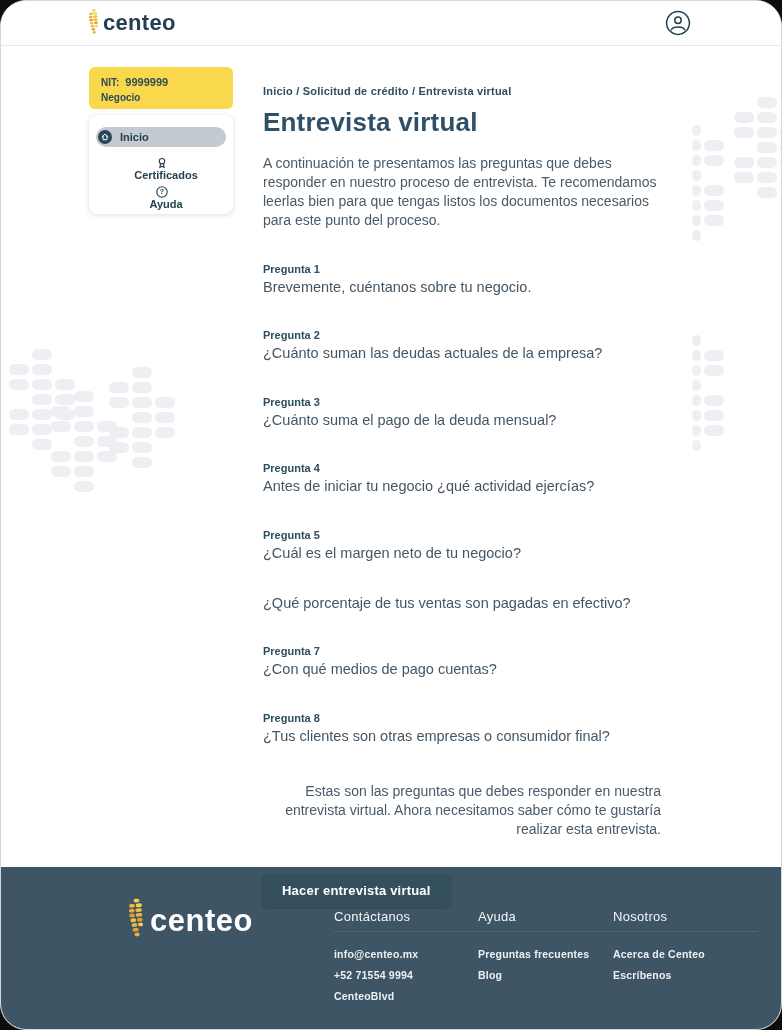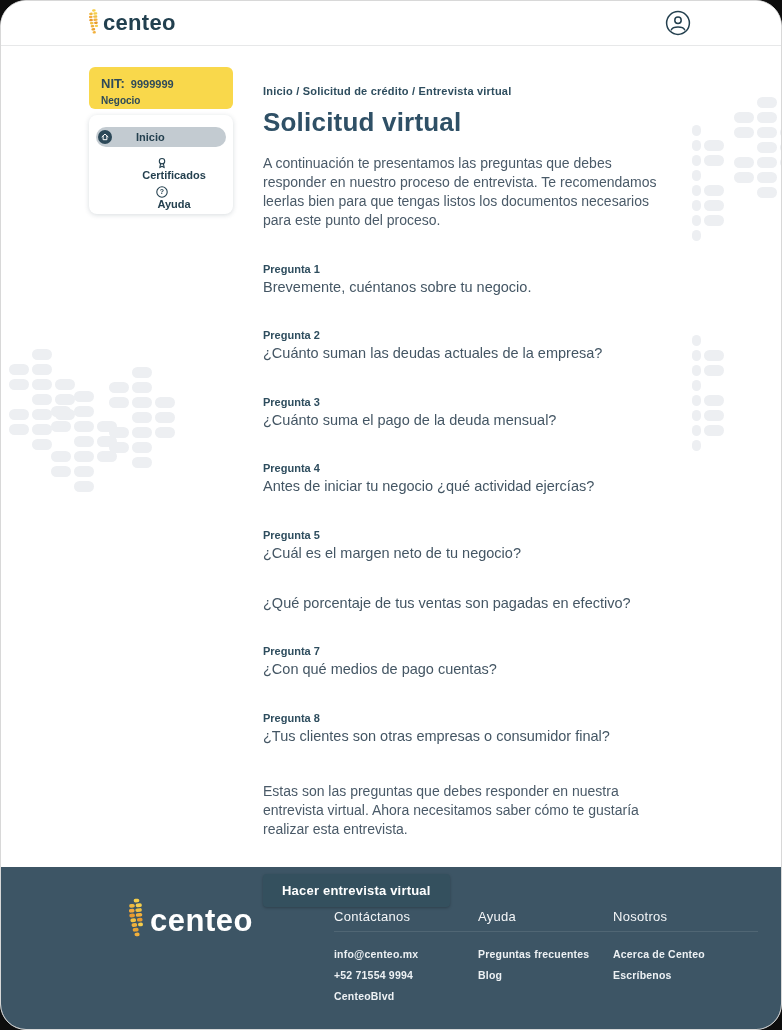--- a/index.html
+++ b/index.html
@@ -25,45 +25,45 @@
   .main{position:relative;height:821px;background:#fff;}
   
   .cob{position:absolute;z-index:0;}
   .pill{position:absolute;width:20px;height:11px;border-radius:5.5px;background:#EDEFF2;}
   
   .sidebar{position:absolute;left:88px;top:21px;width:144px;z-index:3;}
   .nit-card{
     background:#F9D84B;border-radius:6px;padding:9px 12px 8px;height:42px;
   }
   .nit-row{display:flex;align-items:baseline;gap:6px;}
-  .nit-label{font-size:13px;font-weight:800;color:#2E4A59;}
+  .nit-label{font-size:10px;font-weight:800;color:#2E4A59;}
   .nit-value{font-size:11px;font-weight:600;color:#2E4A59;}
   .nit-type{font-size:10px;font-weight:600;color:#2E4A59;margin-top:4px;}
   .nav-card{
     margin-top:6px;background:#fff;border-radius:8px;padding:7px 7px 9px;
     box-shadow:0 1px 5px rgba(40,60,75,.18);
   }
   .nav-item{display:flex;align-items:center;height:20px;margin-top:5px;cursor:pointer;padding-left:2px;border-radius:10px;}
   .nav-item.active{background:#C3CBD1;}
   .nav-item .ic{width:14px;height:14px;display:flex;align-items:center;justify-content:center;flex:none;}
   .ic-circle{width:14px;height:14px;border-radius:50%;background:#2C4858;display:flex;align-items:center;justify-content:center;}
-  .nav-label{font-size:11px;font-weight:700;color:#24404F;margin-left:24px;line-height:1;}
+  .nav-label{font-size:11px;font-weight:700;color:#24404F;margin-left:8px;line-height:1;}
   .nav-item:not(.active){padding-left:2px;}
   .nav-item:not(.active) .nav-label{font-weight:600;}
   .nav-item + .nav-item{margin-top:9px;flex-direction:column;}
   
   .content{position:absolute;left:262px;top:39px;width:398px;z-index:2;}
   .breadcrumb{font-size:11px;font-weight:700;color:#2E4D5E;letter-spacing:.2px;}
   .page-title{margin-top:11px;font-size:26px;font-weight:800;color:#2F5066;letter-spacing:.2px;line-height:1.1;}
   .intro,.closing{margin-top:14px;font-size:14px;line-height:19px;color:#4A5A68;}
   .q{margin-top:33px;}
   .q:first-of-type{margin-top:31px;}
   .q-label{font-size:11px;font-weight:700;color:#2E4D5E;}
   .q-text{margin-top:4px;font-size:14.5px;color:#445664;line-height:1.2;}
-  .closing{margin-top:37px;}
+  .closing{margin-top:37px;text-align:right;}
   .cta{
     margin-top:21px;display:inline-block;background:#34505E;color:#fff;
     font-family:"Liberation Sans",sans-serif;font-size:13px;font-weight:700;letter-spacing:.2px;
     border:none;border-radius:4px;padding:9px 19px;cursor:pointer;
     box-shadow:0 1px 3px rgba(0,0,0,.25);
     text-align:right;
   }
   
   .footer{position:relative;height:164px;background:#3D5565;}
   .footer-brand{position:absolute;left:128px;top:31px;display:flex;align-items:center;gap:4px;}
@@ -246,21 +246,21 @@
               <text x="6" y="8.4" text-anchor="middle" font-size="7" font-family="Liberation Sans, sans-serif" font-weight="bold" fill="#24404F">?</text>
             </svg>
           </span>
           <span class="nav-label">Ayuda</span>
         </div>
       </nav>
     </aside>
 
     <section class="content">
       <div class="breadcrumb">Inicio / Solicitud de crédito / Entrevista virtual</div>
-      <h1 class="page-title">Solicitud virtual</h1>
+      <h1 class="page-title">Entrevista virtual</h1>
       <p class="intro">A continuación te presentamos las preguntas que debes responder en nuestro proceso de entrevista. Te recomendamos leerlas bien para que tengas listos los documentos necesarios para este punto del proceso.</p>
 
       <div class="q">
         <div class="q-label">Pregunta 1</div>
         <div class="q-text">Brevemente, cuéntanos sobre tu negocio.</div>
       </div>
       <div class="q">
         <div class="q-label">Pregunta 2</div>
         <div class="q-text">¿Cuánto suman las deudas actuales de la empresa?</div>
       </div>

